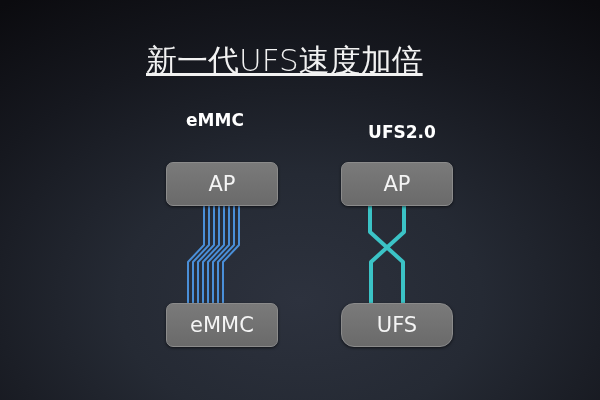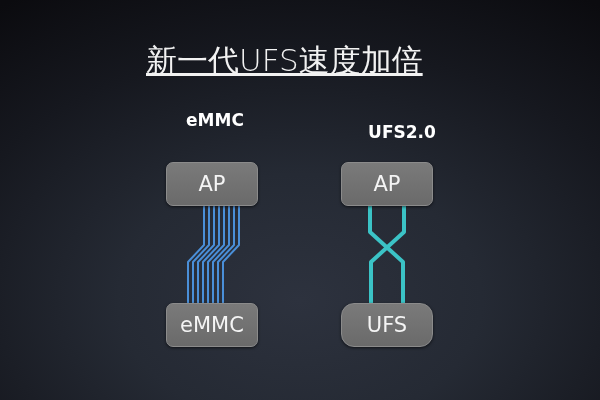--- a/index.html
+++ b/index.html
@@ -34,21 +34,21 @@
       color: #ffffff;
       line-height: 20px;
       font-size: 17px;
     }
     .label .l1 { display: block; font-size: 17px; }
     .label .l2 { display: block; font-size: 17px; margin-top: 0px; }
     .label-left { left: 145px; top: 110px; }
     .label-right { left: 332px; top: 110px; margin-top: 12px; }
     .box {
       position: absolute;
-      width: 92px;
+      width: 112px;
       height: 44px;
       border-radius: 7px;
       background: linear-gradient(#7a7a7a, #6a6a6a);
       border: 1px solid #8b8b8b;
       box-shadow: 0 1px 3px rgba(0,0,0,0.6);
       display: flex;
       align-items: center;
       justify-content: center;
       font-size: 21px;
       color: #f4f4f4;

